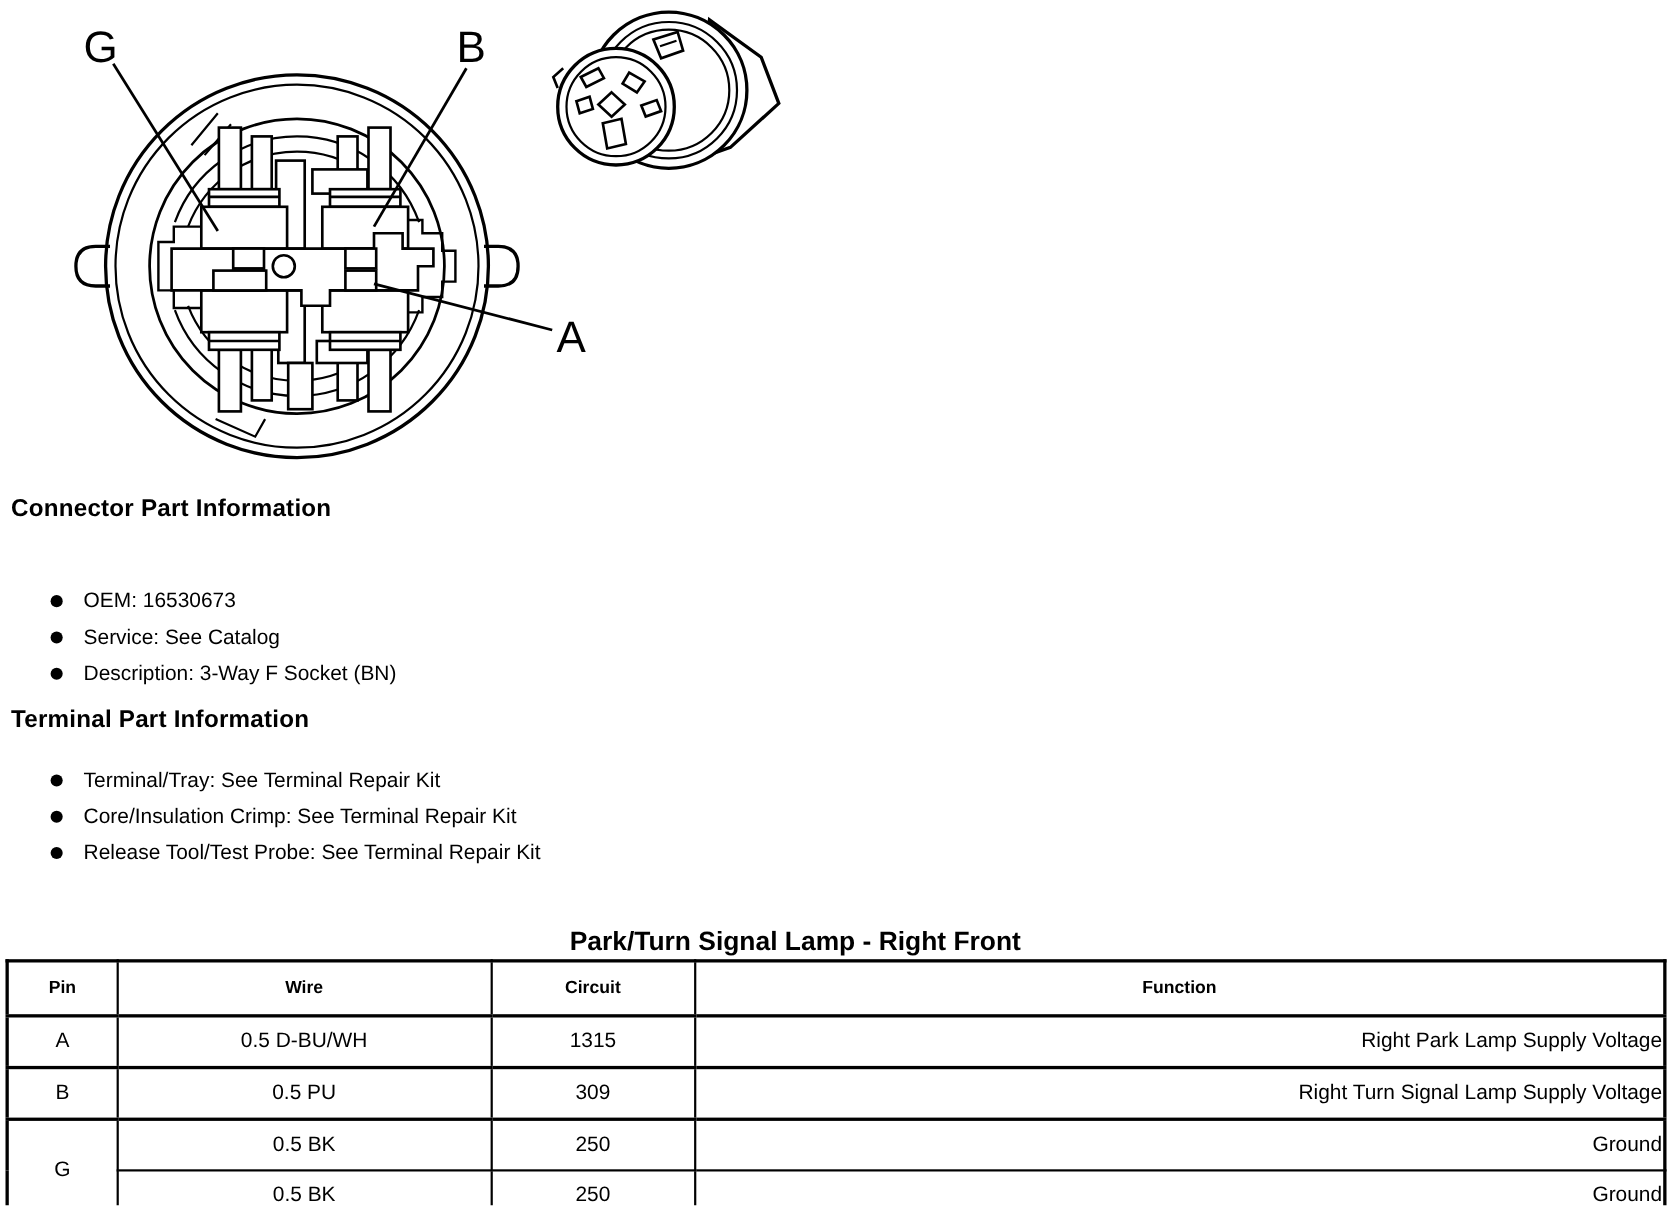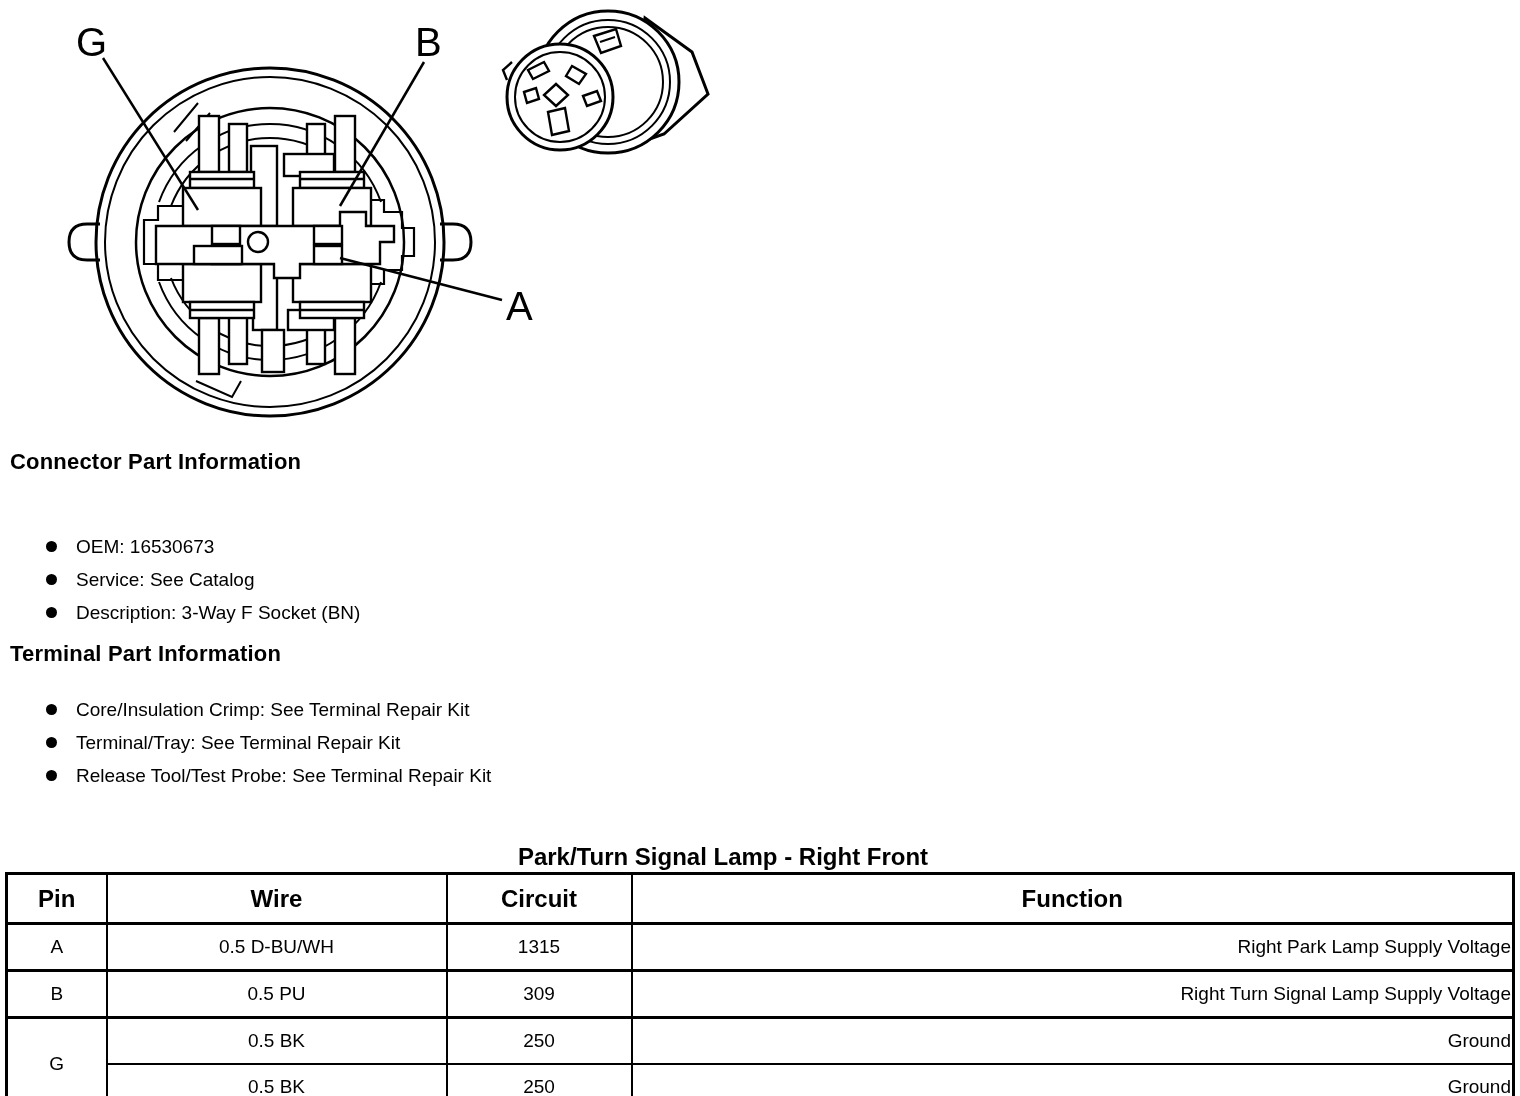--- a/index.html
+++ b/index.html
@@ -78,21 +78,21 @@
   }
   #pin-table th, #pin-table td {
     border: 2px solid #000;
     text-align: center;
     vertical-align: middle;
     overflow: hidden;
     white-space: nowrap;
   }
   #pin-table th {
     height: 45px;
-    font-size: 24px;
+    font-size: 16px;
     font-weight: 700;
     border-bottom: 3px solid #000;
   }
   #pin-table td { height: 42px; font-size: 19px; font-weight: 400; }
   #pin-table td.fn { text-align: right; padding-left: 24px; }
   #pin-table tr.major > td { border-top: 3px solid #000; }
   svg .ink  { stroke: #000; fill: none; }
   svg .part { stroke: #000; fill: #fff; }
   svg text  { fill: #000; stroke: none; font-family: "Liberation Sans", sans-serif; }
 </style>
@@ -209,25 +209,25 @@
       <span class="bullet-dot"></span>
       <span>Description: 3-Way F Socket (BN)</span>
     </li>
   </ul>
 
   <h2 id="terminal-heading" class="section-heading">Terminal Part Information</h2>
 
   <ul id="terminal-list" class="bullet-list">
     <li>
       <span class="bullet-dot"></span>
+      <span>Terminal/Tray: See Terminal Repair Kit</span>
+    </li>
+    <li>
+      <span class="bullet-dot"></span>
       <span>Core/Insulation Crimp: See Terminal Repair Kit</span>
-    </li>
-    <li>
-      <span class="bullet-dot"></span>
-      <span>Terminal/Tray: See Terminal Repair Kit</span>
     </li>
     <li>
       <span class="bullet-dot"></span>
       <span>Release Tool/Test Probe: See Terminal Repair Kit</span>
     </li>
   </ul>
 
   <div id="table-title">Park/Turn Signal Lamp - Right Front</div>
 
   <table id="pin-table">

